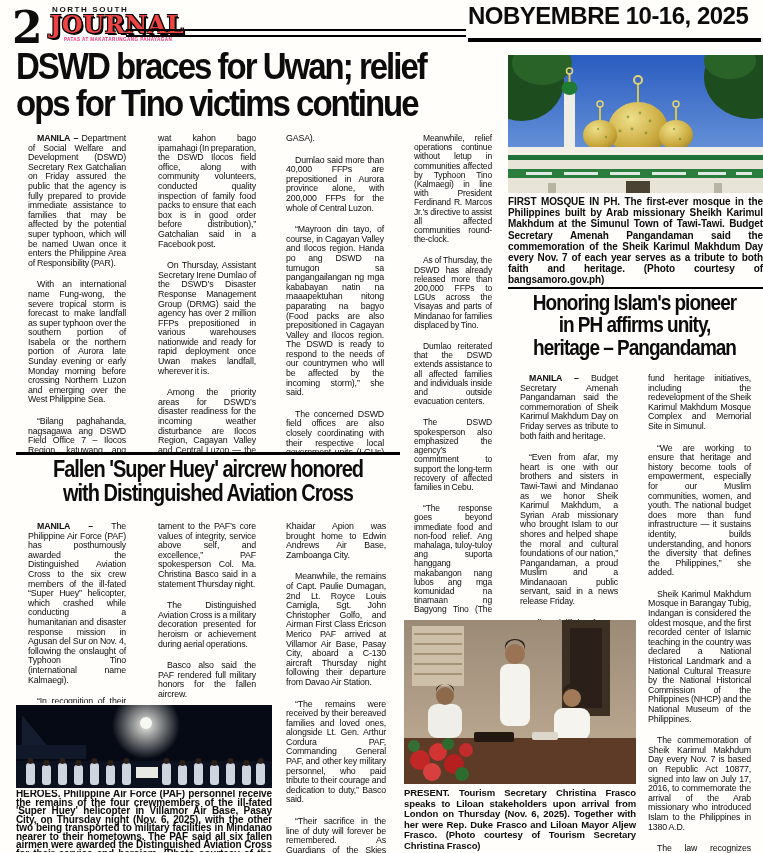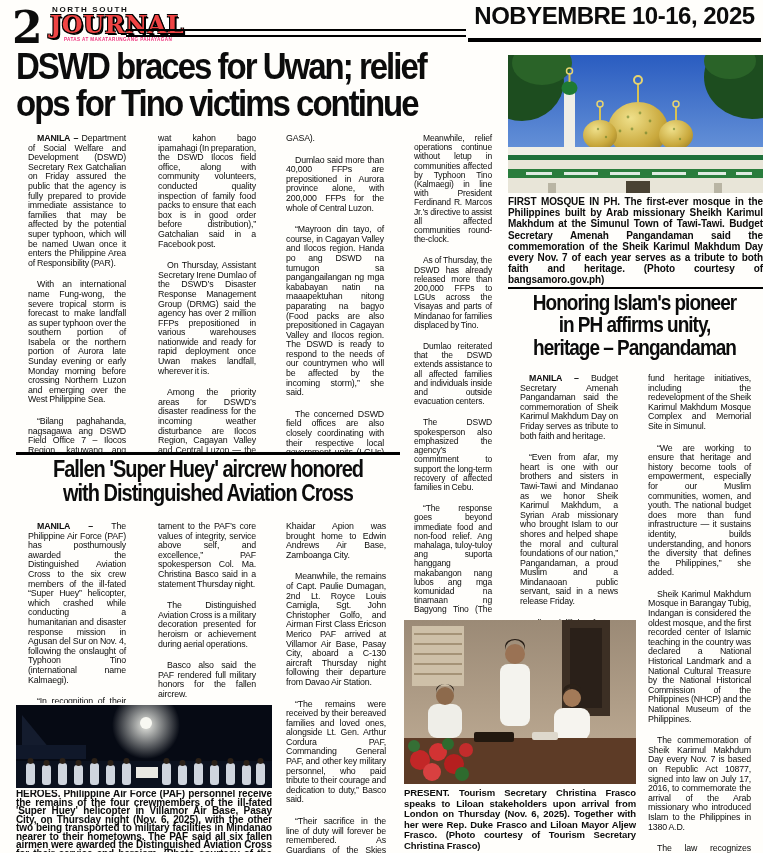--- a/index.html
+++ b/index.html
@@ -7,21 +7,21 @@
         font-family:"Liberation Sans",sans-serif;overflow:hidden;margin:0 auto;}
   .abs{position:absolute;}
   
   #page-num{left:12px;top:2px;font-family:"DejaVu Serif",serif;font-size:44px;font-weight:900;letter-spacing:-2px;}
   #mast{left:50px;top:5px;width:130px;}
   #mast-top{font-size:8px;font-weight:bold;letter-spacing:1.6px;margin-left:2px;color:#111;}
   #mast-main{font-family:"DejaVu Serif",serif;font-size:24px;font-weight:900;line-height:22px;letter-spacing:.5px;color:#ef4444;
      text-shadow:-1px -1px 0 #000,1px -1px 0 #000,-1px 1px 0 #000,1px 1px 0 #000,2px 2px 0 #000;}
   #mast-tag{font-size:4.6px;font-weight:bold;color:#ee2d7a;letter-spacing:.4px;margin-left:14px;margin-top:1px;}
   #dbl-rule{left:126px;top:29px;width:340px;height:4px;border-top:2px solid #000;border-bottom:2px solid #000;}
-  #issue-date{left:468px;top:2px;width:293px;text-align:center;font-size:24px;font-weight:bold;letter-spacing:-.5px;}
+  #issue-date{left:468px;top:2px;width:293px;text-align:left;font-size:24px;font-weight:bold;letter-spacing:-.5px;}
   #date-rule{left:468px;top:38px;width:293px;height:4px;background:#000;}
   
   .pre{white-space:pre-line;}
   #dswd-head{left:16px;top:48px;width:496px;font-size:33px;font-weight:bold;letter-spacing:-2px;
              line-height:33px;transform:scaleY(1.12);transform-origin:top left;}
   #huey-rule{left:16px;top:452px;width:384px;height:2.5px;background:#000;}
   #huey-head{left:16px;top:457px;width:384px;text-align:center;font-size:20px;font-weight:bold;
              letter-spacing:-1px;line-height:21px;transform:scaleY(1.15);transform-origin:top center;}
   #hon-rule{left:508px;top:287px;width:255px;height:1.5px;background:#000;}
   #hon-head{left:506px;top:292px;width:257px;text-align:center;font-size:19px;font-weight:bold;

